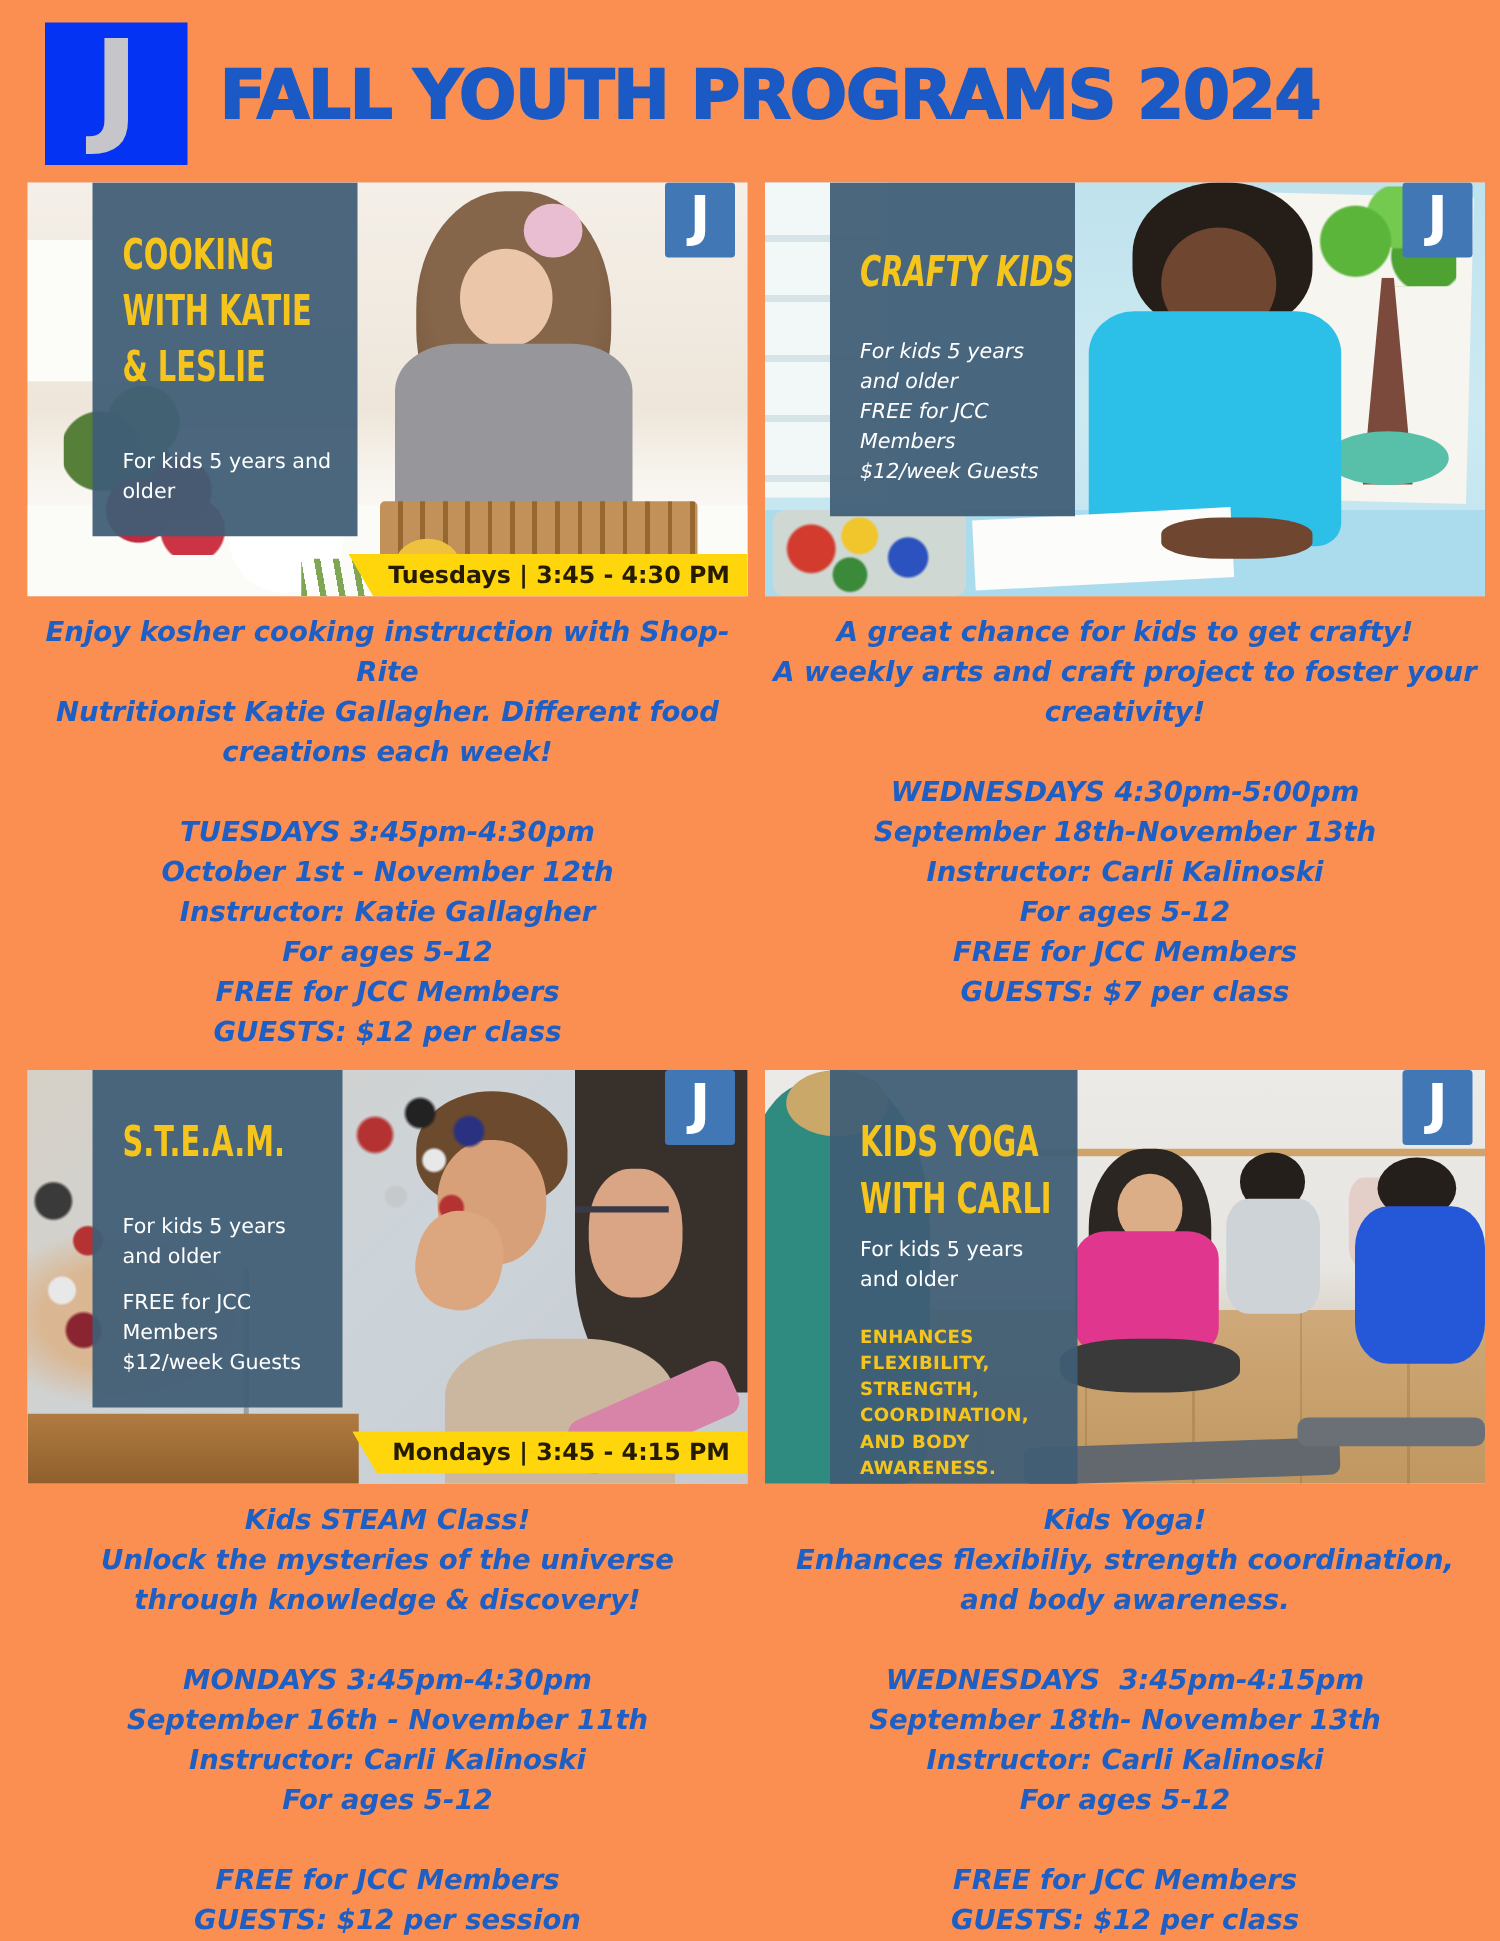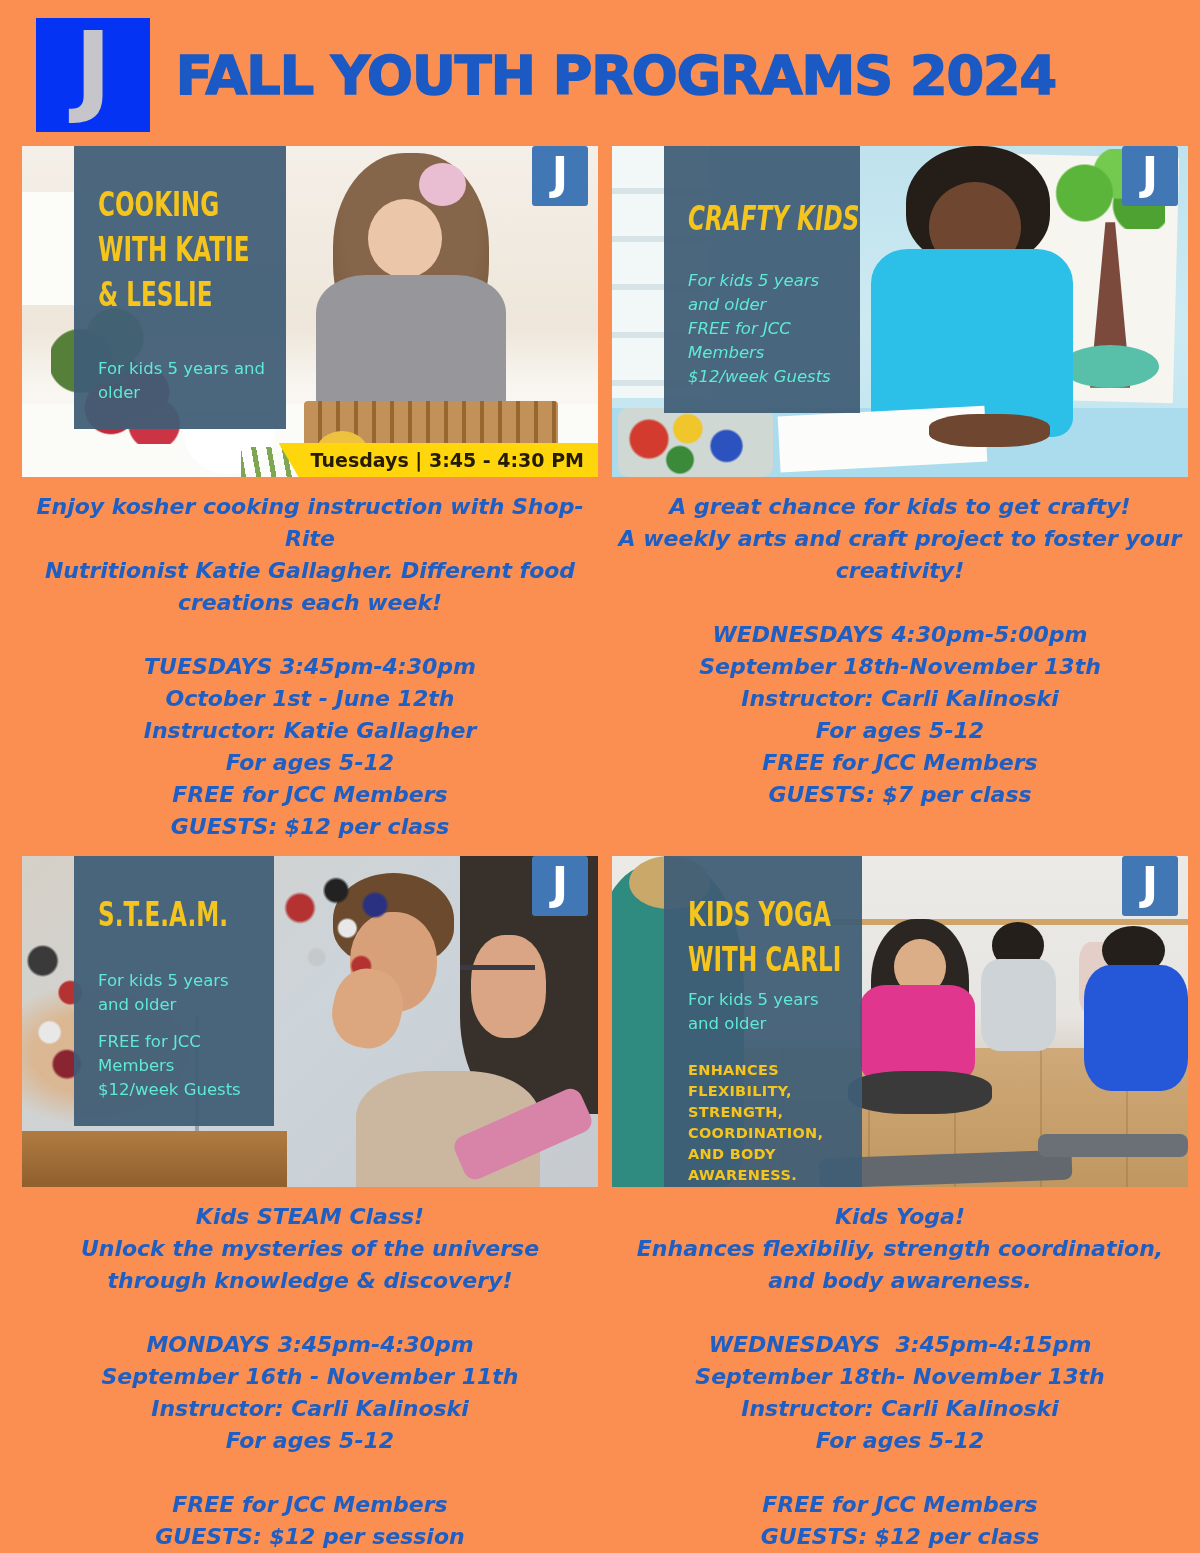--- a/index.html
+++ b/index.html
@@ -38,21 +38,21 @@
   .panel {
     position:absolute; top:0; left:52px; width:212px;
     background:rgba(64,94,118,0.94);
     padding:36px 10px 24px 24px;
   }
   .panel-title {
     color:#F5C51D; font-weight:bold; font-size:34px; line-height:45px;
     white-space:pre; transform:scaleX(0.68); transform-origin:left top; width:160%;
   }
   .panel-body, .panel-body2, .panel-sub {
-    color:#5eead4; font-size:16.5px; line-height:24px; white-space:pre-wrap;
+    color:#ffffff; font-size:16.5px; line-height:24px; white-space:pre-wrap;
   }
   .panel-caps {
     color:#F5C51D; font-weight:bold; font-size:14.5px; line-height:21px;
     letter-spacing:0.3px; white-space:pre-wrap; margin-top:24px;
   }
   .p1 .panel { min-height:232px; } .p1 .panel-body { margin-top:40px; }
   .p2 .panel { min-height:248px; padding-top:50px; width:196px;font-style:italic; } .p2 .panel-body { margin-top:28px; }
   .p3 .panel { min-height:215px; width:200px; } .p3 .panel-body { margin-top:32px; } .p3 .panel-body2 { margin-top:13px; }
   .p4 .panel { min-height:244px; width:198px; } .p4 .panel-sub { margin-top:6px; }
 
@@ -184,21 +184,21 @@
       <div class="badge">
         <span>J</span>
       </div>
       <div class="banner">Tuesdays | 3:45 - 4:30 PM</div>
     </div>
     <div class="copy">
       <div class="desc">Enjoy kosher cooking instruction with Shop-Rite
 Nutritionist Katie Gallagher. Different food
 creations each week!</div>
       <div class="sched">TUESDAYS 3:45pm-4:30pm
-October 1st - June 12th
+October 1st - November 12th
 Instructor: Katie Gallagher
 For ages 5-12</div>
       <div class="price">FREE for JCC Members
 GUESTS: $12 per class</div>
     </div>
   </section>
 
   <section class="program p2">
     <div class="card">
       <div class="photo photo-c2" role="img" aria-label="Smiling child in a turquoise shirt finger painting at an art table with a tree painting behind">
@@ -257,20 +257,21 @@
       </div>
       <div class="panel">
         <div class="panel-title">S.T.E.A.M.</div>
         <div class="panel-body">For kids 5 years and older</div>
         <div class="panel-body2">FREE for JCC Members
 $12/week Guests</div>
       </div>
       <div class="badge">
         <span>J</span>
       </div>
+      <div class="banner">Mondays | 3:45 - 4:15 PM</div>
     </div>
     <div class="copy">
       <div class="desc">Kids STEAM Class!
 Unlock the mysteries of the universe
 through knowledge &amp; discovery!</div>
       <div class="sched">MONDAYS 3:45pm-4:30pm
 September 16th - November 11th
 Instructor: Carli Kalinoski
 For ages 5-12</div>
       <div class="price">FREE for JCC Members

